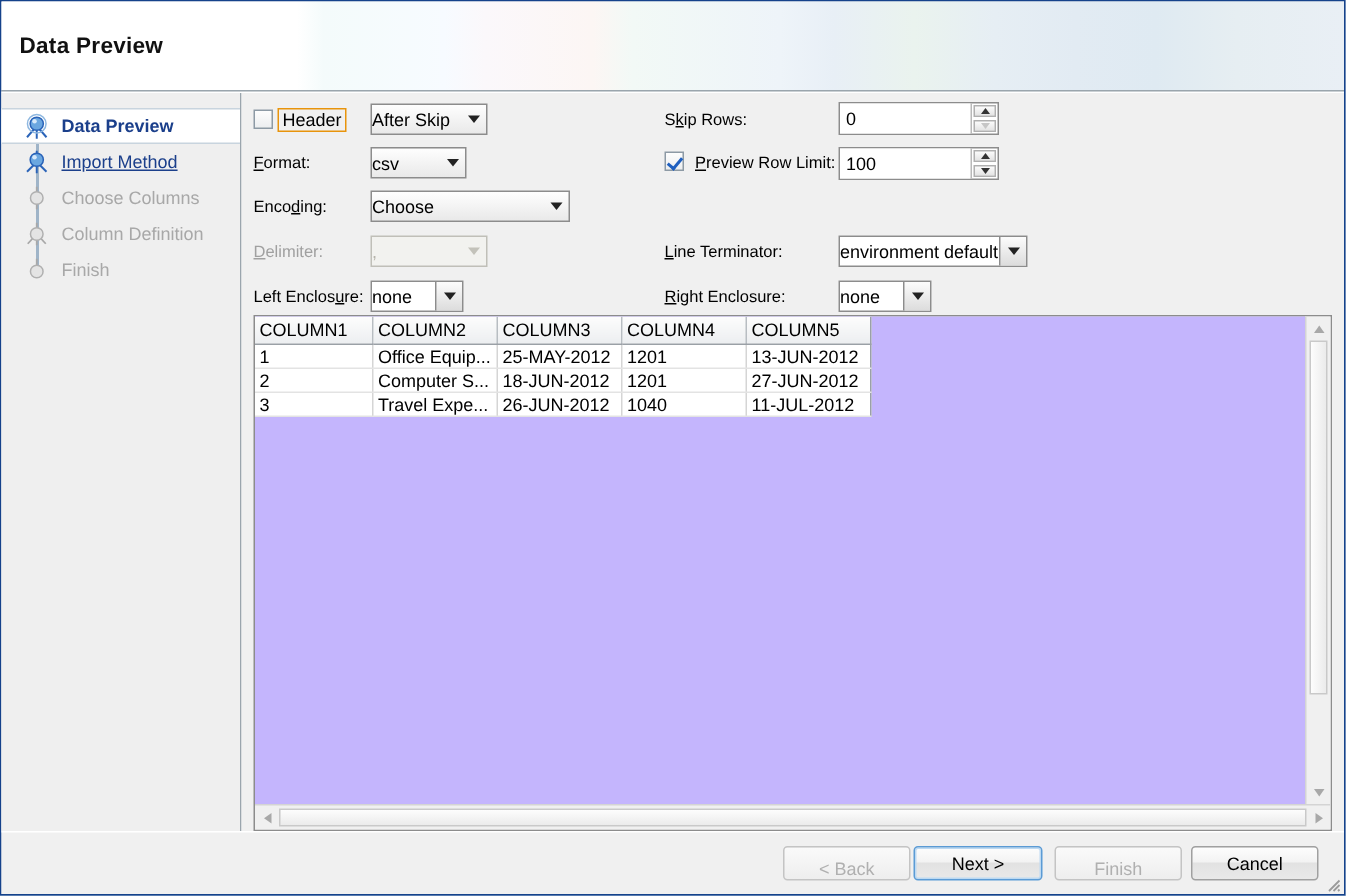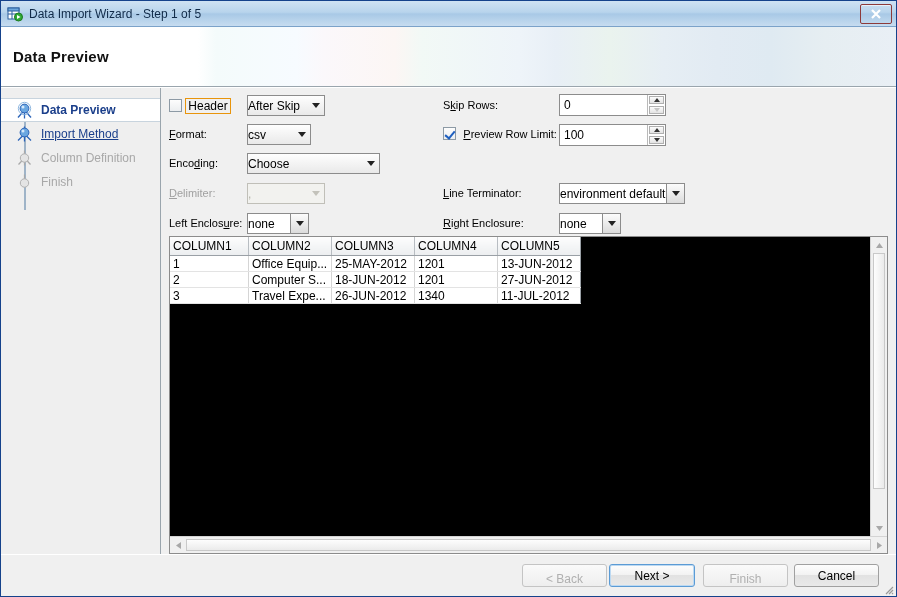--- a/index.html
+++ b/index.html
@@ -137,21 +137,21 @@
   .tri-dn{width:0;height:0;border-left:3px solid transparent;border-right:3px solid transparent;border-top:4px solid #333;}
   .tri-dn.dis{border-top-color:#c6c6c6;}
   
   .preview{
     position:absolute;left:8px;right:8px;top:148px;bottom:0;
     box-sizing:border-box;
     border:1px solid #8c8c8c;background:#f0f0f0;
     display:flex;flex-direction:column;
   }
   .pv-inner{flex:1 1 auto;display:flex;min-height:0;}
-  .pv-content{flex:1 1 auto;min-width:0;position:relative;overflow:hidden;background:#000000;}
+  .pv-content{flex:1 1 auto;min-width:0;position:relative;overflow:hidden;background:#c4b5fd;}
   table.grid{border-collapse:collapse;font-size:12px;background:#fff;table-layout:fixed;}
   table.grid th{
     background:linear-gradient(to bottom,#fdfdfd,#eceef0);
     border-right:1px solid #b8bdc2;border-bottom:1px solid #9aa0a6;
     font-weight:normal;text-align:left;padding:1px 3px;height:16px;
     white-space:nowrap;overflow:hidden;
   }
   table.grid td{
     background:#fff;border-right:1px solid #d5d5d5;border-bottom:1px solid #e3e3e3;
     padding:0 3px;height:15px;white-space:nowrap;overflow:hidden;text-overflow:ellipsis;
@@ -184,38 +184,20 @@
   }
   .btn.dis{color:#b0b0b0;border-color:#c4c4c4;background:linear-gradient(to bottom,#fafafa,#eeeeee);cursor:default;align-items:flex-end;}
   .btn.def{border:1px solid #5b9bd5;box-shadow:0 0 0 1px #bcd9f2 inset;}
   .grip{position:absolute;right:2px;bottom:1px;width:12px;height:12px;}
 </style>
 </head>
 <body>
 
 <div class="window">
 
-  <div class="titlebar">
-    <span class="tb-icon">
-      <svg width="16" height="16" viewBox="0 0 16 16">
-        <rect x="1" y="2" width="11" height="11" fill="#ffffff" stroke="#2a5f9e"></rect>
-        <rect x="1" y="2" width="11" height="3" fill="#6ea8dc" stroke="#2a5f9e"></rect>
-        <line x1="1" y1="8" x2="12" y2="8" stroke="#2a5f9e"></line>
-        <line x1="5" y1="5" x2="5" y2="13" stroke="#2a5f9e"></line>
-        <circle cx="11.5" cy="11" r="4" fill="#2eaa33" stroke="#1d7a22"></circle>
-        <polygon points="10,9 13.5,11 10,13" fill="#ffffff"></polygon>
-      </svg>
-    </span>
-    <span class="tb-title">Data Import Wizard - Step 1 of 5</span>
-    <span class="close-btn">
-      <svg width="14" height="12" viewBox="0 0 14 12">
-        <path d="M3 2 L11 10 M11 2 L3 10" stroke="#ffffff" stroke-width="2.2" fill="none"></path>
-      </svg>
-    </span>
-  </div>
 
   <div class="headerband">
     <span class="htitle">Data Preview</span>
   </div>
 
   <div class="body">
 
     <div class="sidebar">
       <div class="steps">
         <div class="spine"></div>
@@ -240,20 +222,29 @@
               <line x1="9.5" y1="9.5" x2="3" y2="16" stroke="#2a63b8" stroke-width="1.3"></line>
               <line x1="9.5" y1="9.5" x2="16" y2="16" stroke="#2a63b8" stroke-width="1.3"></line>
               <line x1="9.5" y1="2" x2="9.5" y2="17" stroke="#2a63b8" stroke-width="1.3"></line>
               <circle cx="9.5" cy="8" r="4.4" fill="#6ba7e0" stroke="#2a63b8"></circle>
               <circle cx="8" cy="6.4" r="1.5" fill="#d6e9fb"></circle>
             </svg>
           </span>
           <span class="label">Import Method</span>
         </div>
 
+        <div class="step s-dim">
+          <span class="node">
+            <svg width="19" height="19" viewBox="0 0 19 19">
+              <line x1="9.5" y1="2" x2="9.5" y2="17" stroke="#a8a8a8" stroke-width="1.2"></line>
+              <circle cx="9.5" cy="9.5" r="4.2" fill="#e4e4e4" stroke="#b0b0b0"></circle>
+            </svg>
+          </span>
+          <span class="label">Choose Columns</span>
+        </div>
 
         <div class="step s-dim">
           <span class="node">
             <svg width="19" height="19" viewBox="0 0 19 19">
               <line x1="9.5" y1="2" x2="9.5" y2="17" stroke="#a8a8a8" stroke-width="1.2"></line>
               <line x1="9.5" y1="9.5" x2="3.5" y2="16" stroke="#a8a8a8" stroke-width="1.2"></line>
               <line x1="9.5" y1="9.5" x2="15.5" y2="16" stroke="#a8a8a8" stroke-width="1.2"></line>
               <circle cx="9.5" cy="9.5" r="4.2" fill="#e4e4e4" stroke="#b0b0b0"></circle>
             </svg>
           </span>
@@ -422,21 +413,21 @@
                   <td>2</td>
                   <td>Computer S...</td>
                   <td>18-JUN-2012</td>
                   <td>1201</td>
                   <td>27-JUN-2012</td>
                 </tr>
                 <tr>
                   <td>3</td>
                   <td>Travel Expe...</td>
                   <td>26-JUN-2012</td>
-                  <td>1340</td>
+                  <td>1040</td>
                   <td>11-JUL-2012</td>
                 </tr>
               </tbody>
             </table>
           </div>
 
           <div class="vsb">
             <span class="sb-arrow">
               <svg width="9" height="7" viewBox="0 0 9 7">
                   <polygon points="4.5,1 8,6 1,6" fill="#a8a8a8"></polygon>

